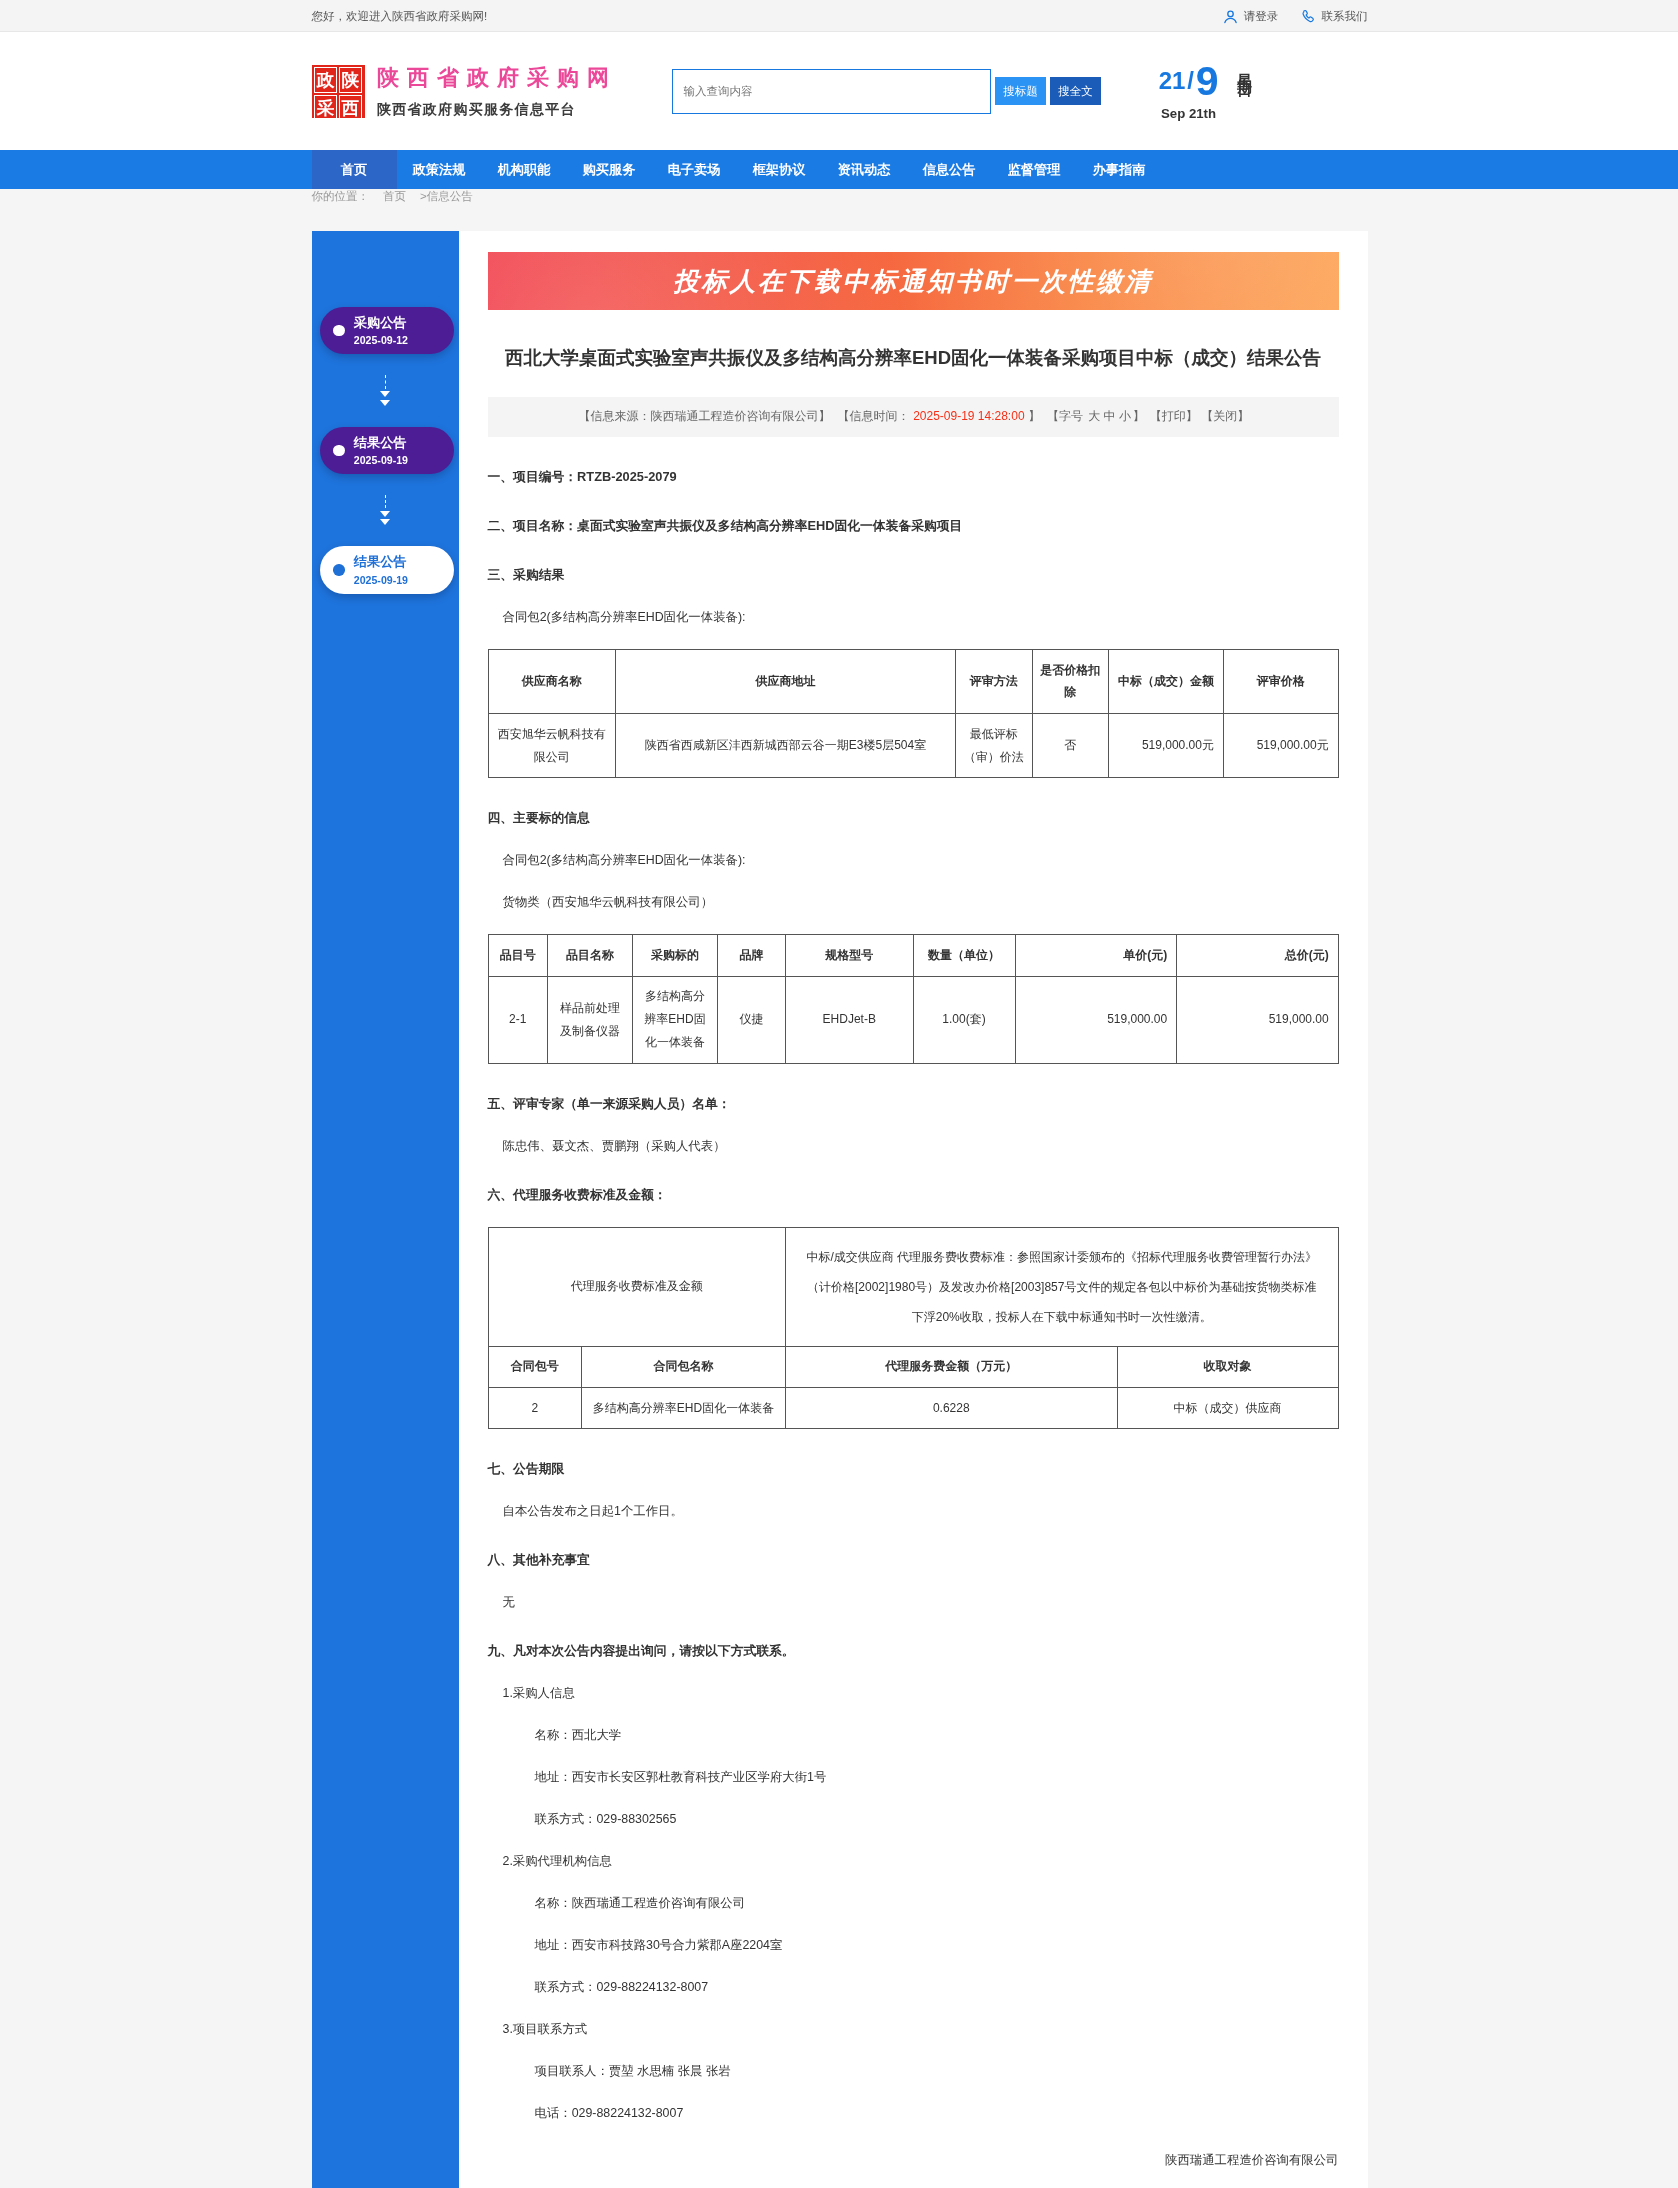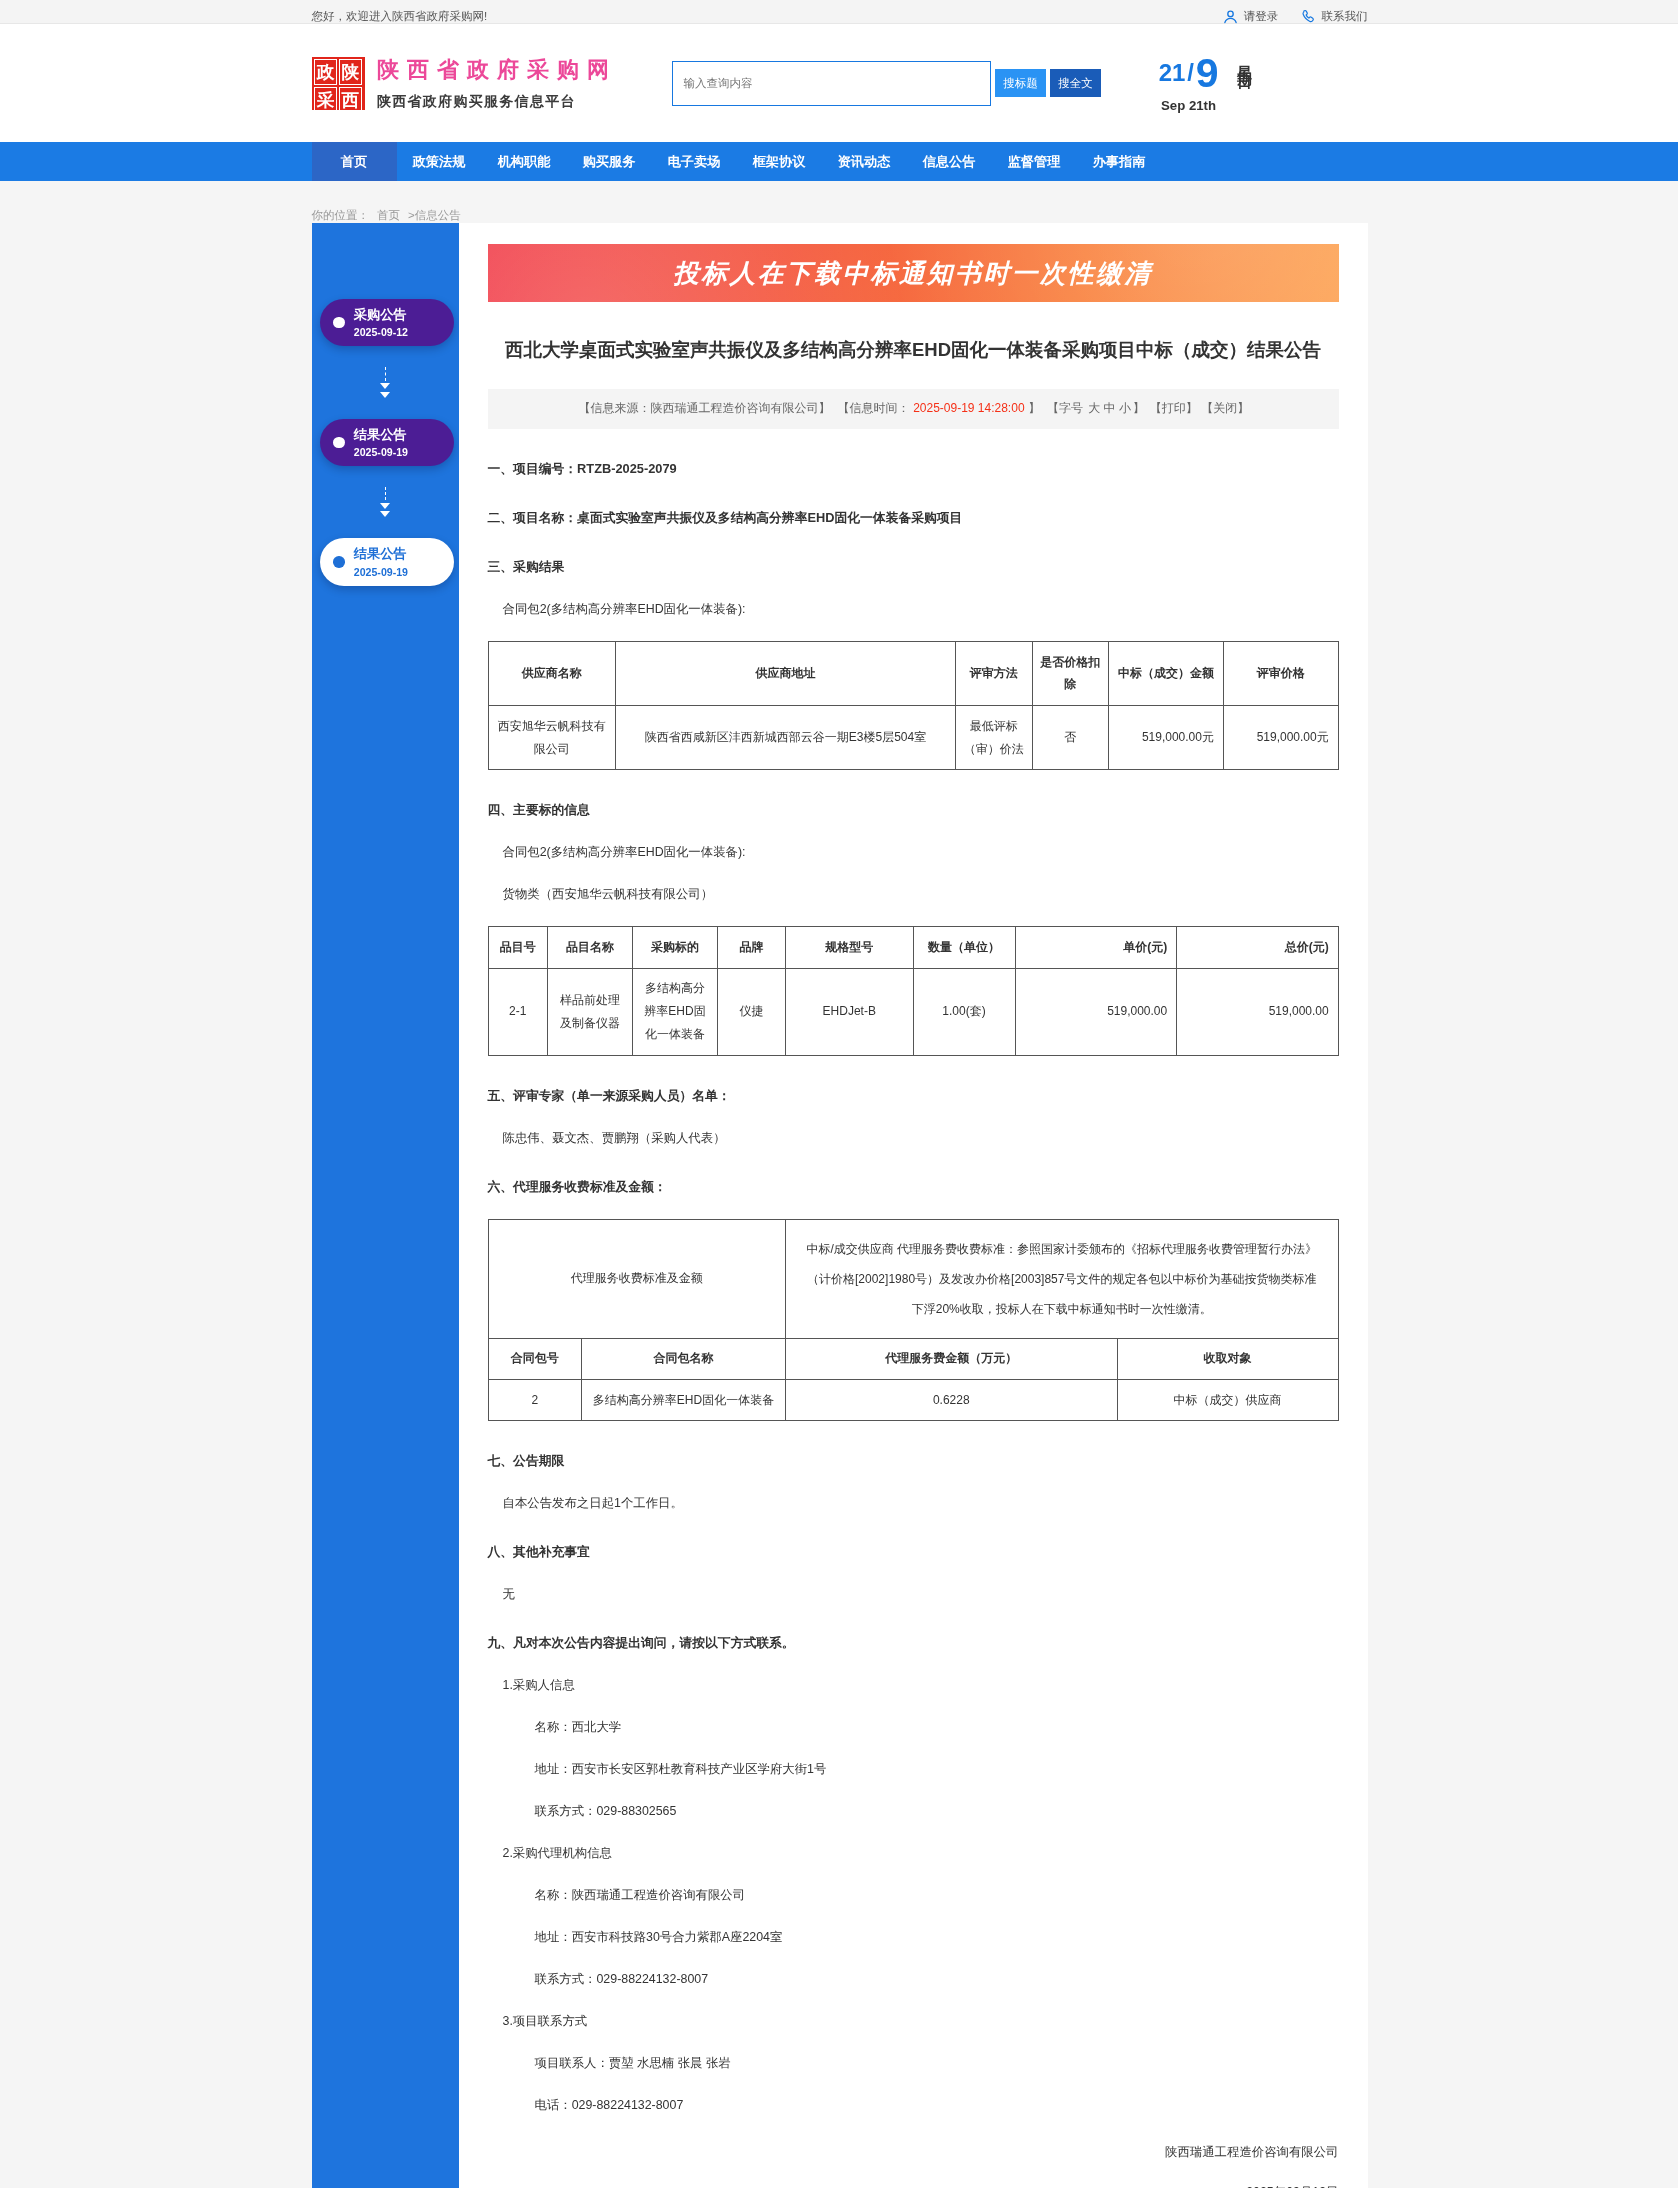--- a/index.html
+++ b/index.html
@@ -2,21 +2,21 @@
 <html style="font-size:14px"><head>
 <meta charset="utf-8">
 <style>
   * { box-sizing: border-box; }
   body { margin:0; width:1679px; background:#fff; color:#333;
          font-family:"Liberation Sans","DejaVu Sans",sans-serif; }
   a { text-decoration:none; cursor:pointer; }
   .container { width:1056px; margin:0 auto; }
 
   
-  .topbar { height:24px; background:#f4f4f4; border-bottom:0.9px solid #e7e7e7; font-size:11.5px; color:#555; }
+  .topbar { height:32px; background:#f4f4f4; border-bottom:0.9px solid #e7e7e7; font-size:11.5px; color:#555; }
   .topbar .container { height:32px; display:flex; align-items:center; justify-content:space-between; }
   .tb-right { display:flex; align-items:flex-end; gap:23px; }
   .tb-link { display:flex; align-items:center; gap:5.3px; color:#555; }
   .tb-link svg { display:block; }
 
   
   .header { height:118px; display:flex; align-items:center; background:#fff; }
   .header-inner { display:flex; align-items:center; }
   .logo { width:53px; height:53px; background:#e1251b; display:grid; grid-template-columns:1fr 1fr; grid-template-rows:1fr 1fr; gap:1.8px; padding:2.6px; }
   .logo span { border:1.8px solid #fff; color:#fff; font-weight:bold; font-size:17.6px; display:flex; align-items:center; justify-content:center; font-family:"Liberation Serif","DejaVu Serif",serif; }
@@ -39,21 +39,21 @@
 
   
   .nav { background:#1b7be4; height:39px; }
   .nav ul { display:flex; margin:0 auto; padding:0; list-style:none; width:1056px; }
   .nav li { width:85px; height:39px; line-height:39px; text-align:center; color:#fff; font-size:13.2px; font-weight:bold; cursor:pointer; }
   .nav li.active { background:#2c66c6; }
 
   
   .page-bg { background:#f5f5f5; }
   .breadcrumb-bar { height:42px; font-size:11.5px; color:#999; }
-  .breadcrumb-bar .container { height:42px; display:flex; align-items:flex-end; gap:8px; }
+  .breadcrumb-bar .container { height:42px; display:flex; align-items:flex-start; gap:14px; }
   .breadcrumb-bar a { color:#999; }
 
   .content-wrap { display:flex; align-items:stretch; }
   
   .sidebar { width:147px; background:#1e74dd; padding-top:76px; flex-shrink:0; }
   .pill { width:134px; margin-left:8.8px; background:#4c1d95; border-radius:25px; padding:8px 5.3px 8px 13.2px; display:flex; align-items:center; color:#fff; box-shadow:0 3.5px 8px rgba(0,0,30,.22); cursor:pointer; }
   .pill .dot { width:11.5px; height:11.5px; border-radius:50%; background:#fff; margin-right:8.8px; flex-shrink:0; }
   .pill .t { font-size:13.2px; font-weight:bold; line-height:1.2; }
   .pill .d { font-size:10.6px; font-weight:bold; margin-top:3.5px; }
   .pill.active { background:#fff; color:#1e6fd6; }

